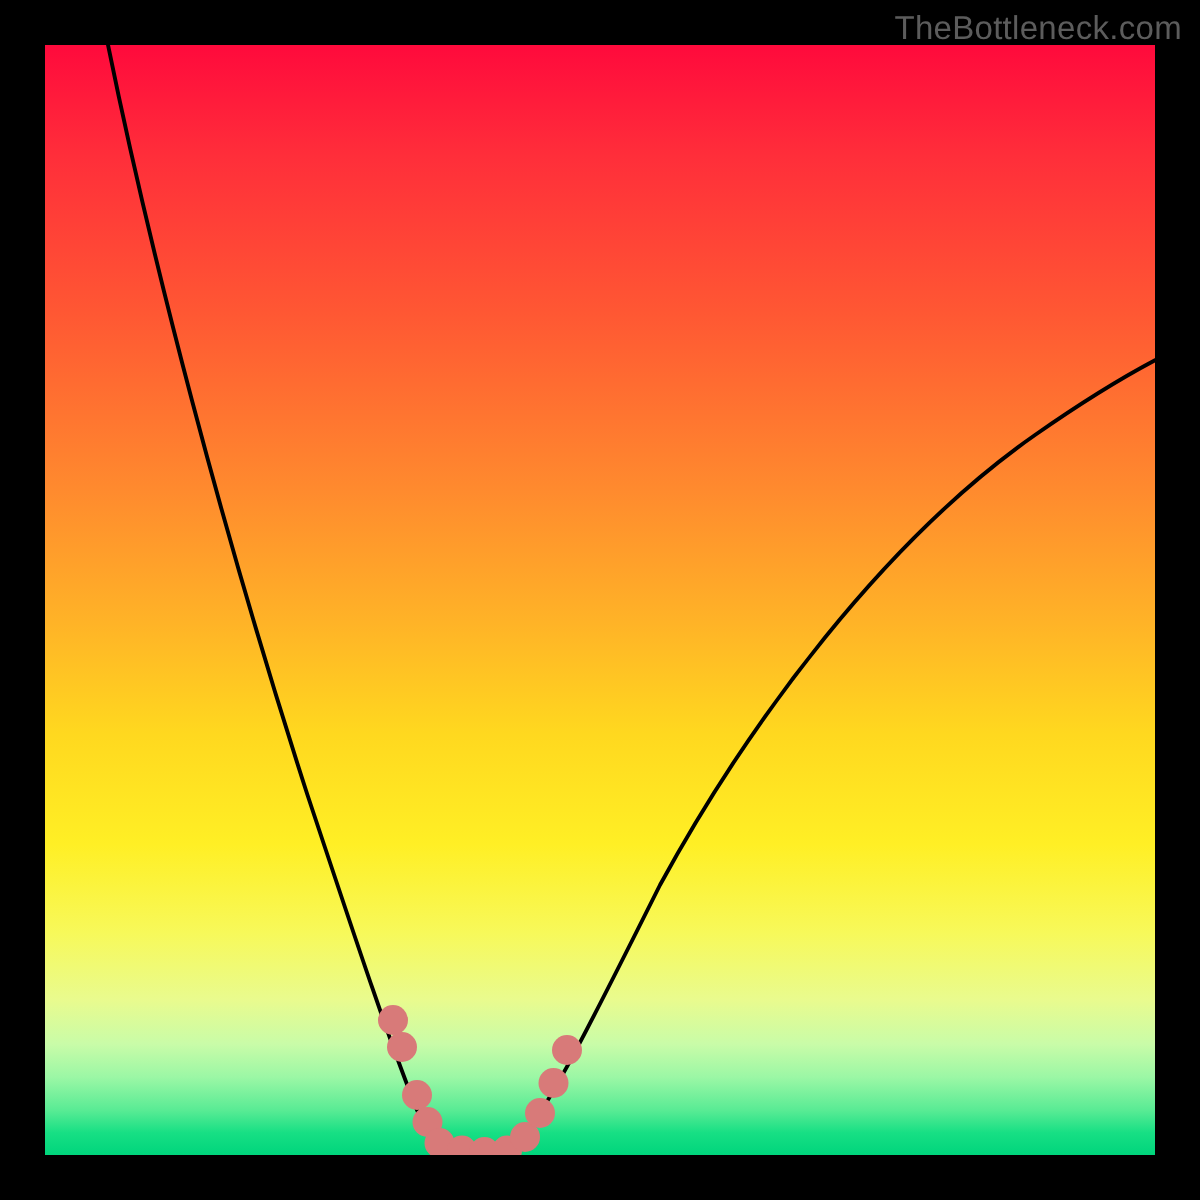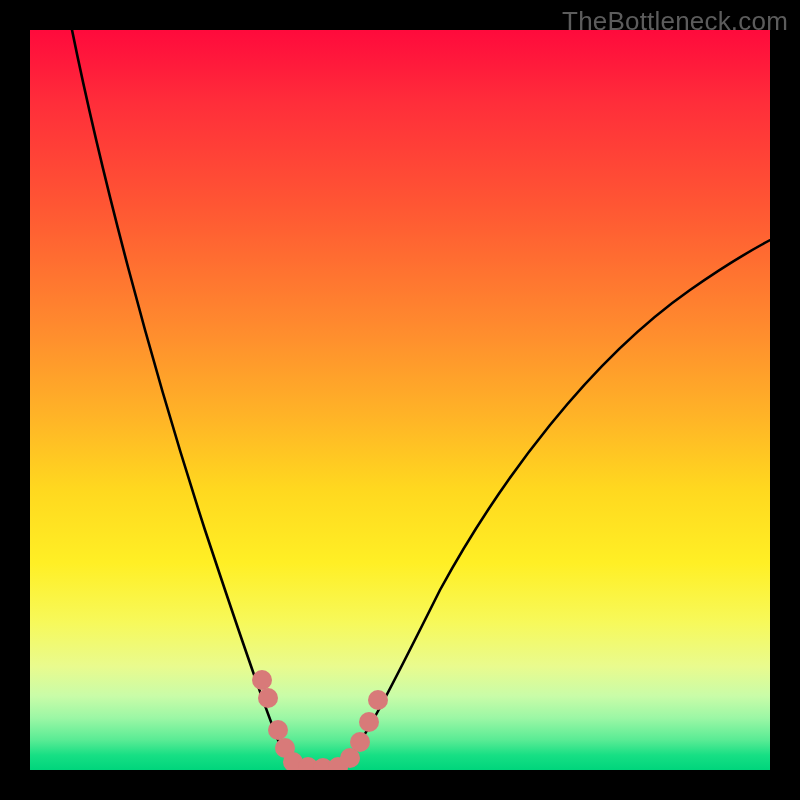--- a/index.html
+++ b/index.html
@@ -43,21 +43,21 @@
       #58eb94 96%,
       #17df84 98%,
       #00d57c 100%
     );
   }
   .watermark {
     position: absolute;
     top: 6px;
     right: 12px;
     color: #5c5c5c;
-    font-size: 26px;
+    font-size: 22px;
     letter-spacing: 0.2px;
     font-weight: 400;
     user-select: none;
   }
   svg.curves {
     position: absolute;
     inset: 0;
   }
   .curve {
     fill: none;

